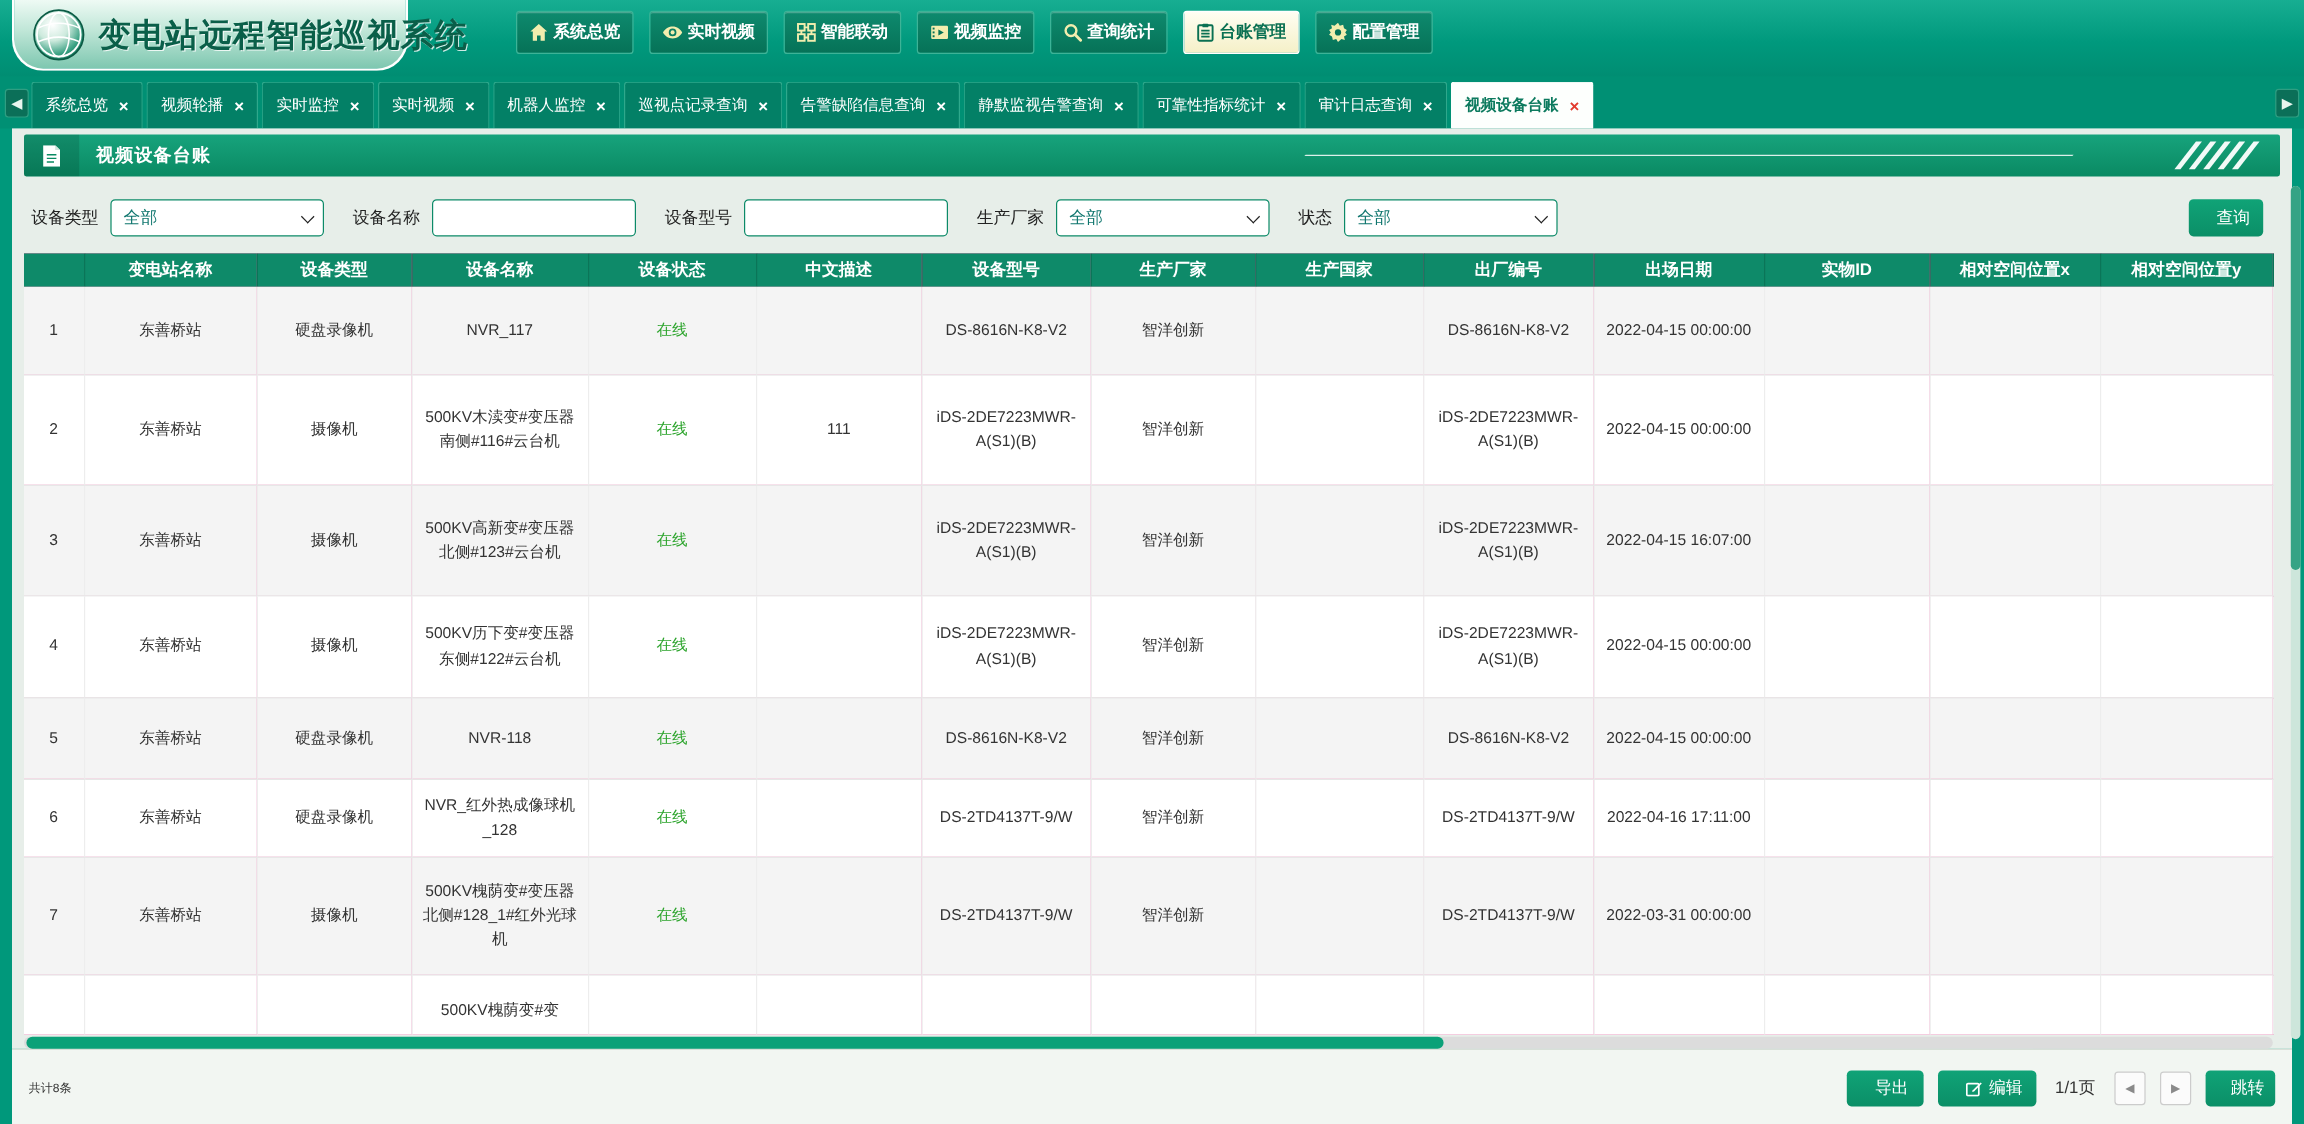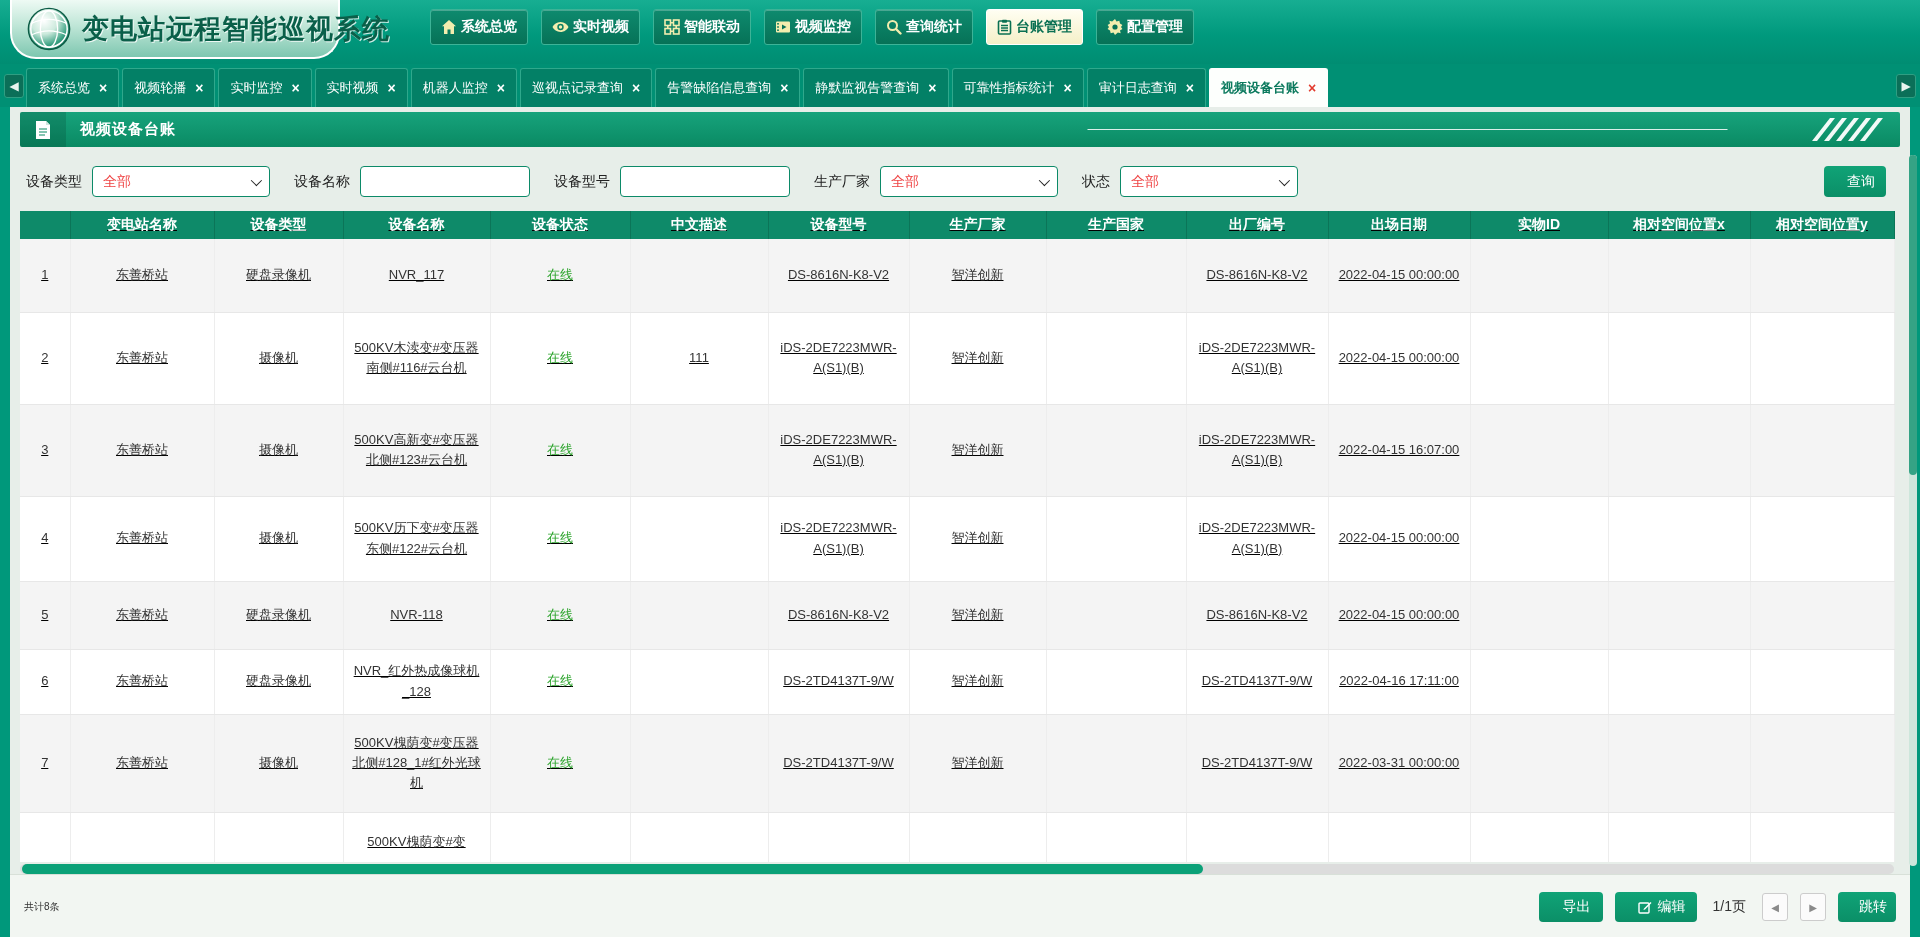--- a/index.html
+++ b/index.html
@@ -54,30 +54,30 @@
   .title-text { font-size:15px; font-weight:bold; margin-left:14px; letter-spacing:1px; }
   .stripes { position:absolute; right:26px; top:6px; display:flex; gap:7px; }
   .stripes i { display:block; width:5px; height:23px; background:#fff; transform:skewX(-38deg); opacity:.95; }
   .title-bar .notch { position:absolute; right:180px; top:17px; width:640px; height:16px;
     border-top:1px solid rgba(255,255,255,.85); transform:skewX(-45deg); }
 
   .filter-bar { margin-top:8px; padding:11px 6px; display:flex; align-items:center; gap:24px; }
   .fgroup { display:flex; align-items:center; gap:10px; }
   .flabel { font-size:14px; color:#222; white-space:nowrap; }
   .select { width:178px; height:31px; background:#fff; border:1.5px solid #0c8a68; border-radius:4px;
-    display:flex; align-items:center; justify-content:space-between; padding:0 10px; font-size:14px; color:#ef4444; cursor:pointer; }
+    display:flex; align-items:center; justify-content:space-between; padding:0 10px; font-size:14px; color:#0f766e; cursor:pointer; }
   .chev { width:8px; height:8px; border-right:1.8px solid #222; border-bottom:1.8px solid #222; transform:rotate(45deg) translateY(-2px); }
   .tinput { width:170px; height:31px; background:#fff; border:1.5px solid #0c8a68; border-radius:4px; padding:0 8px; font-size:14px; outline:none; }
   .btn { border:none; border-radius:4px; background:linear-gradient(180deg,#10a377,#0b8f67); color:#fff; font-size:14px; cursor:pointer;
     display:flex; align-items:center; justify-content:center; gap:6px;padding-left:12px; }
   .search-btn { width:62px; height:31px; margin-left:auto; margin-right:8px; }
 
   
   .table-clip { height:651px; overflow:hidden; margin-top:3px; }
-  table { width:1874px; table-layout:fixed; border-collapse:collapse; font-size:13px; background:#ec4899;text-decoration:underline; }
+  table { width:1874px; table-layout:fixed; border-collapse:collapse; font-size:13px; background:#ec4899; }
   thead th { background:#0e8a69; color:#fff; font-size:14px; font-weight:bold; height:28px;
     border-right:1px solid #0b7558; white-space:nowrap; overflow:hidden; }
   tbody td { text-align:center; vertical-align:middle; color:#333; line-height:1.55; padding:4px 8px;
     border-bottom:1px solid #e7e7e7; border-right:1px solid #ededed; word-break:break-word; }
   tbody tr:nth-child(odd) { background:#f4f4f4; }
   tbody tr:nth-child(even) { background:#fff; }
   tbody td:nth-child(5) { color:#2ca42c; }
   col.c1{width:50px} col.c2{width:144px} col.c3{width:129px} col.c4{width:147px} col.c5{width:140px}
   col.c6{width:138px} col.c7{width:141px} col.c8{width:137px} col.c9{width:140px} col.c10{width:142px}
   col.c11{width:142px} col.c12{width:138px} col.c13{width:142px} col.c14{width:144px}

